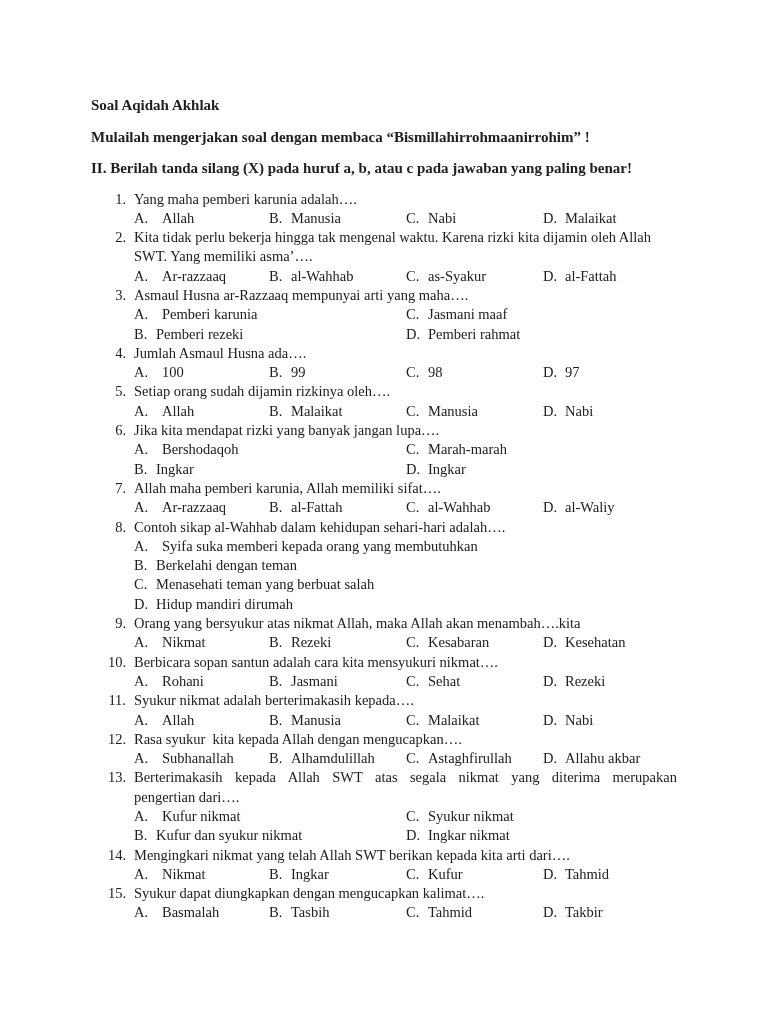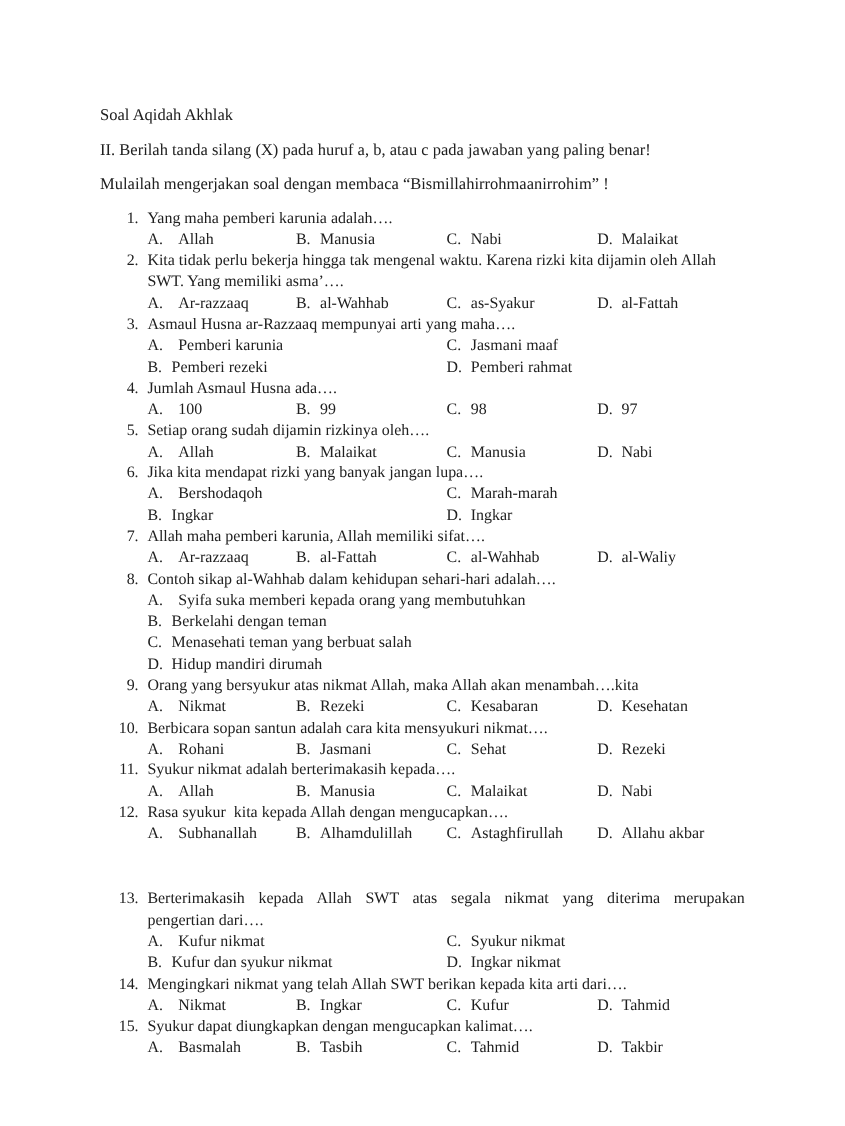--- a/index.html
+++ b/index.html
@@ -2,44 +2,44 @@
 <html><head>
 <meta charset="utf-8">
 <style>
   html,body{margin:0;padding:0;background:#ffffff;}
   .sheet{
     position:relative;width:768px;height:1024px;background:#ffffff;
     color:#202020;font-family:"Liberation Serif","DejaVu Serif",serif;
     overflow:hidden;
   }
   .header{padding:95px 91px 0 91px;}
-  .header p{margin:0 0 11.5px 0;font-weight:normal;font-size:15px;line-height:20px;}
+  .header p{margin:0 0 11.5px 0;font-weight:bold;font-size:15px;line-height:20px;}
   .questions{list-style:none;margin:0 0 0 91px;padding:0;font-size:14.5px;line-height:19.3px;}
   .q{position:relative;padding-left:43px;}
   .q-num{position:absolute;left:0;top:0;width:35px;text-align:right;}
   .q-line{white-space:pre-wrap;}
-  .q-line.justify{white-space:normal;width:543px;text-align:justify;text-align-last:justify;margin-top:40px;}
+  .q-line.justify{white-space:normal;width:543px;text-align:justify;text-align-last:justify;}
   .opts{display:flex;}
   .opts .cell{flex:0 0 auto;}
   .row4 .cell:nth-child(1){width:135px;}
   .row4 .cell:nth-child(2){width:137px;}
   .row4 .cell:nth-child(3){width:137px;}
   .two-col .cell:nth-child(1){width:272px;}
   .opt-line{display:block;}
   .opt-label{display:inline-block;min-width:22px;}
   .opt-label.a{min-width:28px;}
 </style>
 </head>
 <body>
 
 <div class="sheet">
   <div class="header">
     <p>Soal Aqidah Akhlak</p>
+    <p>Mulailah mengerjakan soal dengan membaca “Bismillahirrohmaanirrohim” !</p>
     <p>II. Berilah tanda silang (X) pada huruf a, b, atau c pada jawaban yang paling benar!</p>
-    <p>Mulailah mengerjakan soal dengan membaca “Bismillahirrohmaanirrohim” !</p>
   </div>
   <ol class="questions" id="qlist">
       <li class="q">
         <span class="q-num">1.</span>
         <div class="q-line">Yang maha pemberi karunia adalah….</div>
         <div class="opts row4">
           <span class="cell opt"><span class="opt-label a">A.</span><span class="opt-text">Allah</span></span>
           <span class="cell opt"><span class="opt-label">B.</span><span class="opt-text">Manusia</span></span>
           <span class="cell opt"><span class="opt-label">C.</span><span class="opt-text">Nabi</span></span>
           <span class="cell opt"><span class="opt-label">D.</span><span class="opt-text">Malaikat</span></span>

